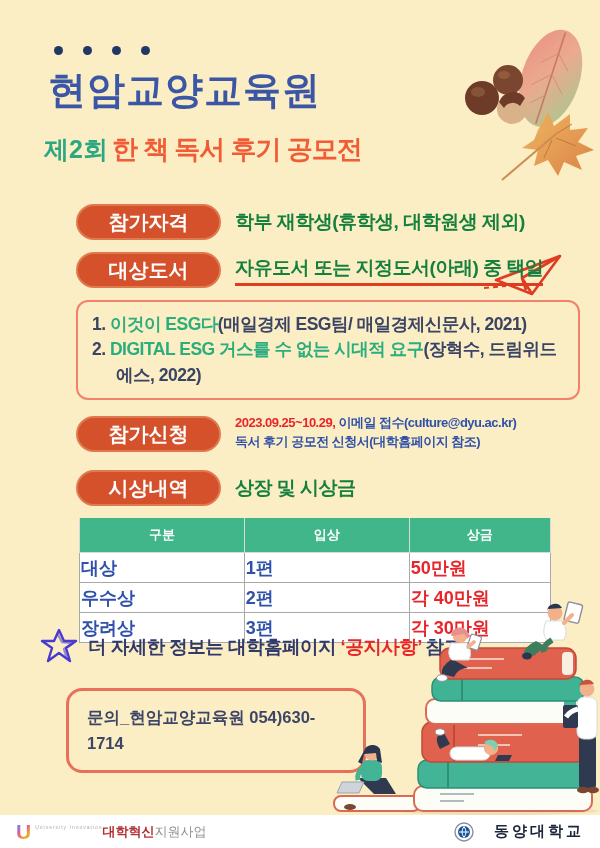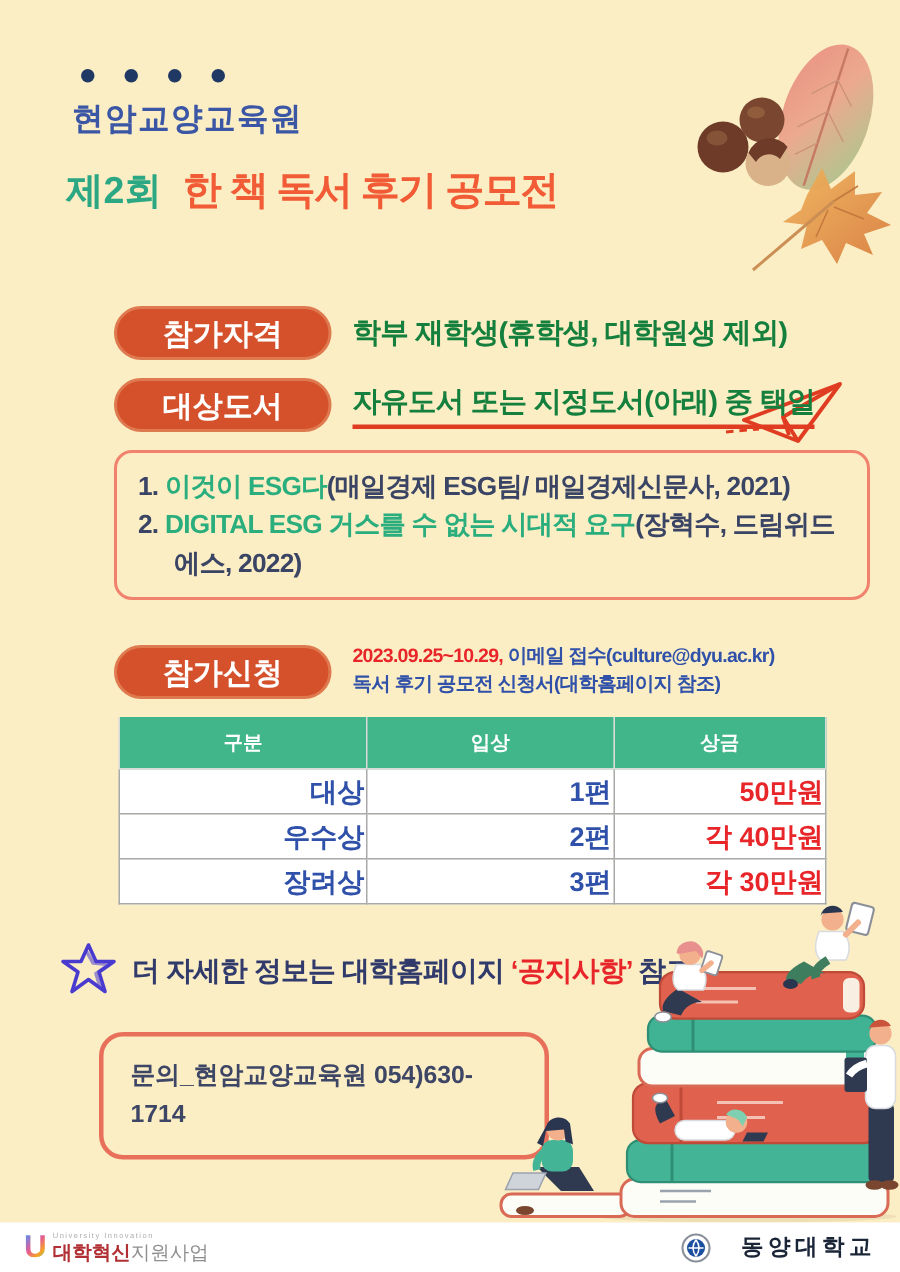--- a/index.html
+++ b/index.html
@@ -6,58 +6,58 @@
   .poster{
     position:relative; width:600px; height:848px;
     background:#FBEDC4; overflow:hidden;
     font-family:"Liberation Sans", sans-serif;
     -webkit-font-smoothing:antialiased;
   }
   
   .header{position:absolute; top:46px; left:48px;}
   .dots{display:flex; gap:20px; margin-left:6px; margin-bottom:10px;}
   .dots span{width:9px;height:9px;border-radius:50%;background:#1F3864;display:block;}
-  .org-name{font-size:21px; font-weight:bold; color:#3A56A5; letter-spacing:1px;}
-  .title-row{display:flex; align-items:baseline; gap:14px; margin-top:16px; margin-left:-4px;}
+  .org-name{font-size:38px; font-weight:bold; color:#3A56A5; letter-spacing:1px;}
+  .title-row{display:flex; align-items:baseline; gap:4px; margin-top:16px; margin-left:-4px;}
   .edition{font-size:25px; font-weight:bold; color:#2BA883;}
   .main-title{font-size:26px; font-weight:bold; color:#F15B35; letter-spacing:-1px; white-space:nowrap;}
   
   .sections{position:absolute; top:204px; left:76px; width:478px;}
   .row{display:flex; align-items:center; margin-bottom:12px;}
   .pill{
     width:145px; height:36px; flex-shrink:0;
     background:#D4512C; border:2px solid #DF7A50; border-radius:22px;
     color:#fff; font-size:20px; font-weight:bold;
     display:flex; align-items:center; justify-content:center; box-sizing:border-box;
   }
   .row-text{margin-left:14px; font-size:19px; font-weight:bold; color:#15803d; letter-spacing:-0.5px;}
   .underlined{border-bottom:3px solid #E03C22; padding-bottom:2px;}
   .book-box{
     border:2px solid #F0826E; border-radius:12px;
-    padding:10px 14px; margin:2px 0 28px 0; box-sizing:border-box; width:504px;
+    padding:10px 14px; margin:2px 0 14px 0; box-sizing:border-box; width:504px;
   }
   .book-item{
     font-size:17.5px; font-weight:bold; color:#3A4464;
     padding-left:24px; text-indent:-24px; line-height:1.45; letter-spacing:-0.5px;
   }
   .book-title{color:#2BAE7E;}
   .apply-row{align-items:flex-start;}
   .apply-row .pill{margin-top:2px;}
   .apply-text{margin-left:14px; font-size:13px; font-weight:bold; line-height:1.45; letter-spacing:-0.5px;}
   .date-red{color:#E8262A;}
   .blue-text{color:#2F51A9;}
   
   .award-table{border-collapse:collapse; margin-top:6px; margin-left:3px; width:472px;}
   .award-table th{
     background:#41B68B; color:#fff; font-size:13px; font-weight:bold;
     height:32px; border:1px solid #D9D9D9; border-top:none;
   }
   .award-table td{
     background:#fff; border:1px solid #A9A9A9; height:27px;
-    text-align:right; font-size:18px; font-weight:bold;
+    text-align:left; font-size:18px; font-weight:bold;
   }
   .award-table col.c1{width:35%;} .award-table col.c2{width:35%;} .award-table col.c3{width:30%;}
   .cell-blue{color:#2F51A9;} .cell-red{color:#E8262A;}
   
   .notice{position:absolute; top:627px; left:40px; display:flex; align-items:center; gap:10px;}
   .notice-text{font-size:18.5px; font-weight:bold; color:#303A6B; letter-spacing:-0.5px;}
   .notice-highlight{color:#E8262A;}
   .contact-box{
     position:absolute; top:688px; left:66px; width:300px;
     border:3px solid #E8705A; border-radius:16px;
@@ -73,21 +73,21 @@
     position:absolute; left:0; bottom:0; width:600px; height:33px;
     background:#fff; display:flex; align-items:center; justify-content:space-between;
     padding:0 16px; box-sizing:border-box;
   }
   .footer-left{display:flex; align-items:center; gap:4px;}
   .u-logo{
     font-size:21px; font-weight:bold; line-height:1;
     background:linear-gradient(135deg,#5B8DEF 10%,#E85C90 45%,#F5A623 70%,#35C4A0 95%);
     -webkit-background-clip:text; background-clip:text; color:transparent;
   }
-  .program-stack{display:flex; flex-direction:column; line-height:1;}
+  .program-stack{display:flex; line-height:1;}
   .program-small{font-size:5px; color:#ADADAD; letter-spacing:1px; margin-bottom:1px;}
   .program-main{font-size:13px; font-weight:bold;}
   .program-red{color:#B03034;} .program-gray{color:#8F8F8F; font-weight:normal;}
   .footer-right{display:flex; align-items:center; gap:20px;}
   .univ-name{font-size:15px; font-weight:bold; color:#1B2538; letter-spacing:3px;}
 </style>
 </head>
 <body>
 
 <div class="poster">
@@ -173,20 +173,24 @@
     </div>
 
     <div class="row apply-row">
       <div class="pill">참가신청</div>
       <div class="apply-text">
         <span class="date-red">2023.09.25~10.29,</span><span class="blue-text"> 이메일 접수(culture@dyu.ac.kr)</span><br>
         <span class="blue-text">독서 후기 공모전 신청서(대학홈페이지 참조)</span>
       </div>
     </div>
 
+    <div class="row" style="margin-top:18px;">
+      <div class="pill">시상내역</div>
+      <div class="row-text">상장 및 시상금</div>
+    </div>
 
     <table class="award-table">
       <colgroup>
           <col class="c1">
           <col class="c2">
           <col class="c3">
         </colgroup>
       <thead>
         <tr>
           <th>구분</th>

